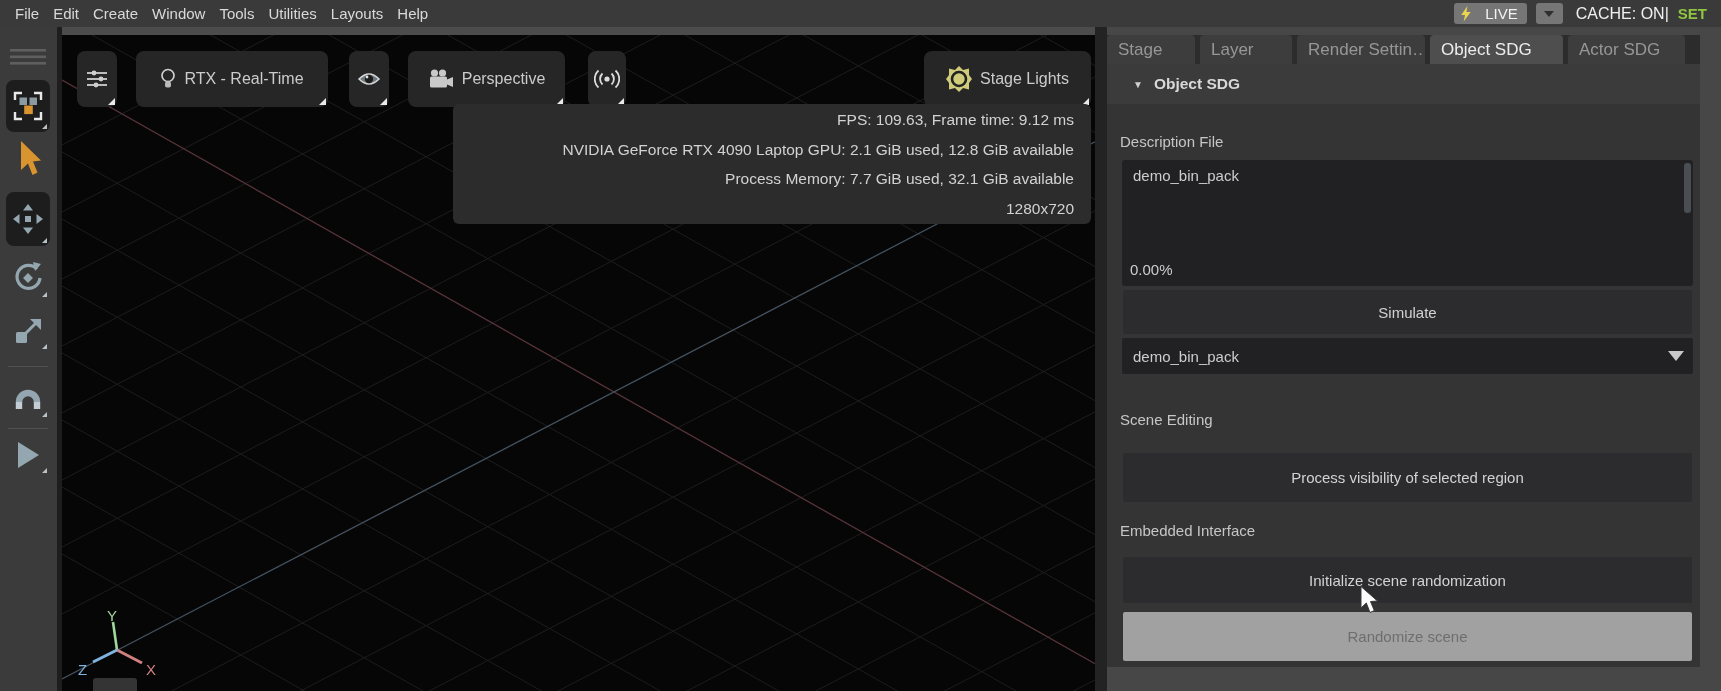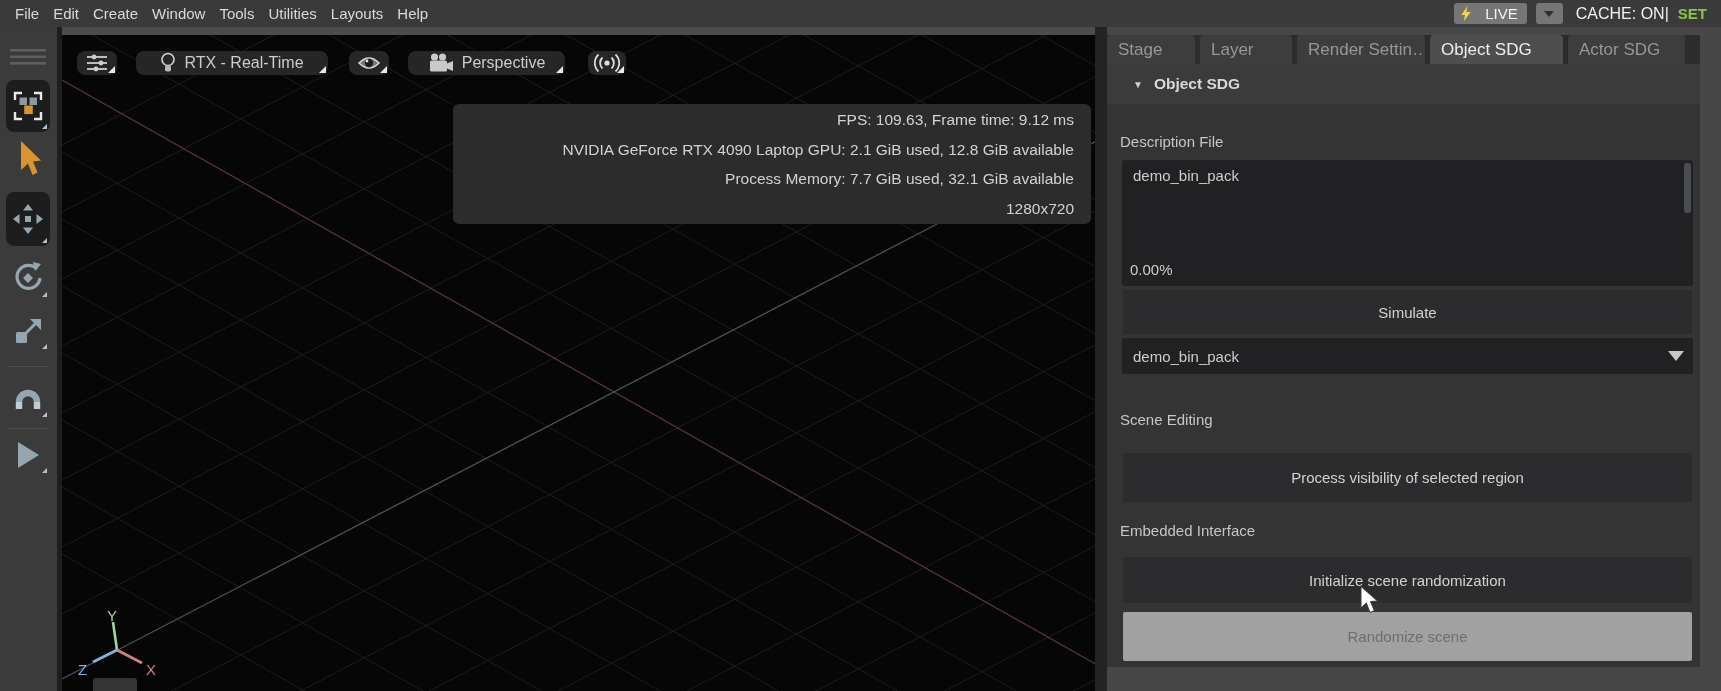--- a/index.html
+++ b/index.html
@@ -29,21 +29,21 @@
   .tool-btn-bg { background:#1d1d1d; border-radius:8px; }
   .lt-sep { position:absolute; left:8px; width:40px; height:1px; background:#505050; }
   .corner-dark::after { content:""; position:absolute; right:3px; bottom:3px;
     border-left:5px solid transparent; border-bottom:5px solid #b9c2c7; }
 
   
   .frame-strip { position:absolute; left:62px; top:27px; width:1033px; height:8px; background:#4c4c4c; }
   .viewport { position:absolute; left:62px; top:35px; width:1033px; height:656px; background:#060606; }
   .viewport svg.layer { position:absolute; left:0; top:0; }
 
-  .vp-btn { position:absolute; top:16px; height:24px; background:#262626; border-radius:8px;
+  .vp-btn { position:absolute; top:16px; height:56px; background:#262626; border-radius:8px;
     display:flex; align-items:center; justify-content:center; gap:8px; color:#cbcbcb;
     font-size:16px; padding:0 12px; }
   .vp-btn::after { content:""; position:absolute; right:2px; bottom:2px;
     border-left:7px solid transparent; border-bottom:7px solid #e9e9e9; }
 
   .stats-box { position:absolute; right:4px; top:69px; width:638px; height:120px;
     background:#2c2c2c; border-radius:6px; padding:1px 17px 0 10px; }
   .stats-box div { color:#d2d2d2; font-size:15.5px; line-height:29.5px; text-align:right; white-space:nowrap; }
 
   .vp-bottom-chip { position:absolute; left:31px; top:643px; width:44px; height:14px;
@@ -281,20 +281,27 @@
     <div class="vp-btn" style="left:526px; width:38px; padding:0;">
       <svg width="26" height="20" viewBox="0 0 26 20">
         <circle cx="13" cy="10" r="2.6" fill="#dedede"></circle>
         <path d="M8.5,4.5 A7.5,7.5 0 0 0 8.5,15.5" stroke="#dedede" stroke-width="1.8" fill="none"></path>
         <path d="M17.5,4.5 A7.5,7.5 0 0 1 17.5,15.5" stroke="#dedede" stroke-width="1.8" fill="none"></path>
         <path d="M4.5,1.5 A11.5,11.5 0 0 0 4.5,18.5" stroke="#dedede" stroke-width="1.8" fill="none"></path>
         <path d="M21.5,1.5 A11.5,11.5 0 0 1 21.5,18.5" stroke="#dedede" stroke-width="1.8" fill="none"></path>
       </svg>
     </div>
 
+    <div class="vp-btn" style="right:4px; width:167px;">
+      <svg width="26" height="26" viewBox="0 0 26 26">
+        <polygon points="13,0 17,4 23,2.5 23,9 26,13 23,17 23,23.5 17,22 13,26 9,22 3,23.5 3,17 0,13 3,9 3,2.5 9,4" fill="#cfcb7a"></polygon>
+        <circle cx="13" cy="13" r="7" fill="#cfcb7a" stroke="#222222" stroke-width="2.6"></circle>
+      </svg>
+      <span>Stage Lights</span>
+    </div>
 
     <div class="stats-box">
       <div>FPS: 109.63, Frame time: 9.12 ms</div>
       <div>NVIDIA GeForce RTX 4090 Laptop GPU: 2.1 GiB used, 12.8 GiB available</div>
       <div>Process Memory: 7.7 GiB used, 32.1 GiB available</div>
       <div>1280x720</div>
     </div>
 
     <div class="vp-bottom-chip"></div>
   </div>

